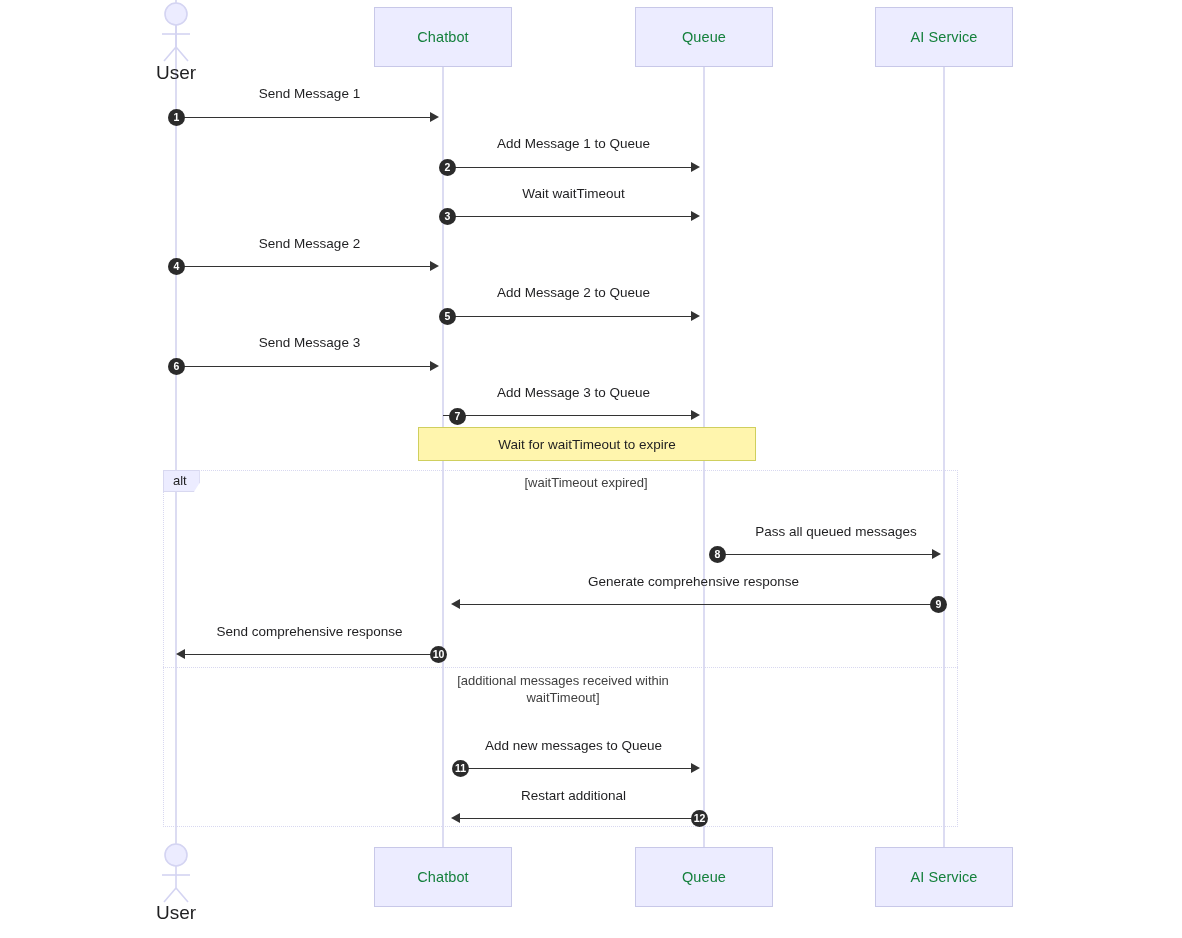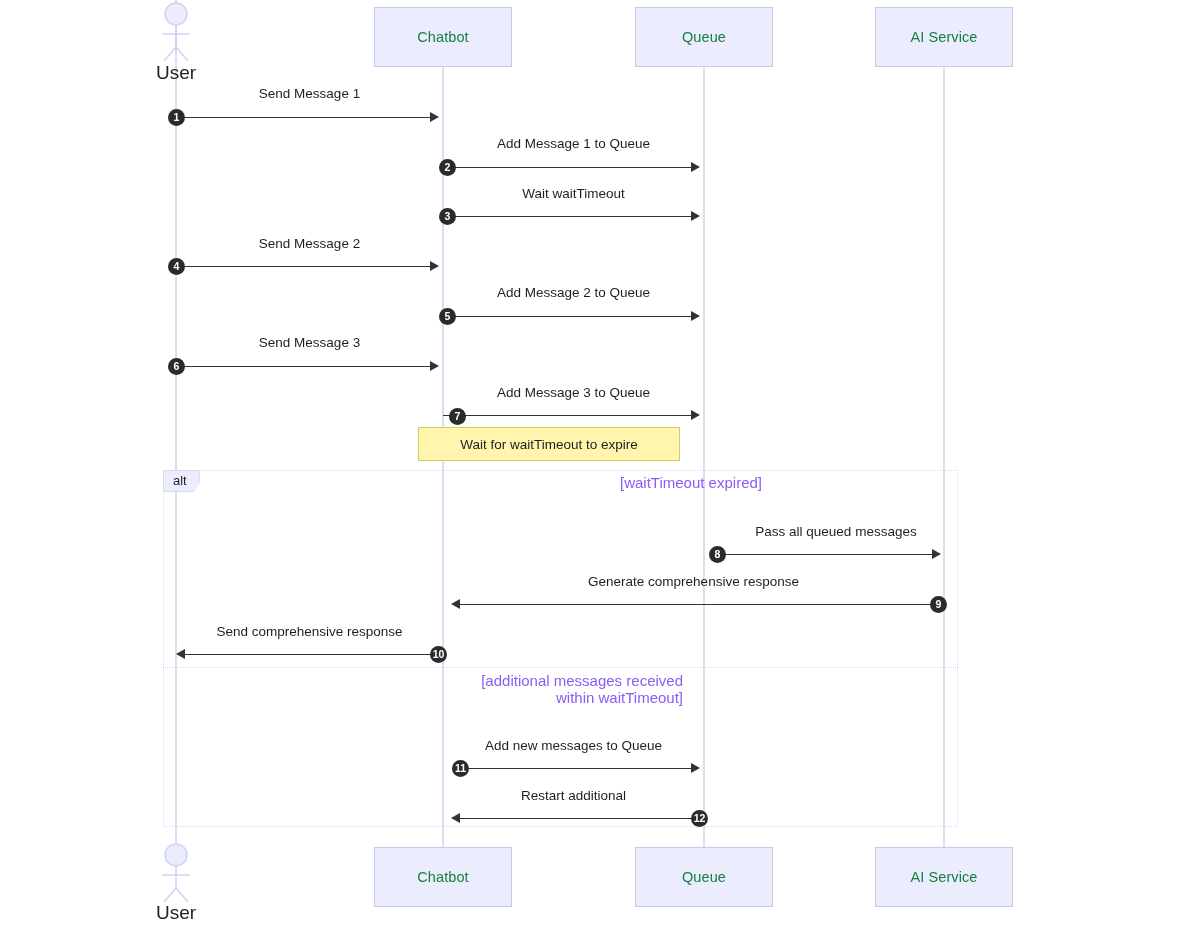--- a/index.html
+++ b/index.html
@@ -111,23 +111,23 @@
     position: absolute;
     background: #ECECFF;
     border: 1px solid #D8D8F0;
     font-size: 13px;
     color: #1f1f21;
     padding: 2px 12px 3px 9px;
     clip-path: polygon(0 0, 100% 0, 100% 58%, 84% 100%, 0 100%);
   }
   .frag-cond {
     position: absolute;
-    font-size: 15px;
-    color: #8b5cf6;
-    text-align: right;
+    font-size: 13px;
+    color: #404040;
+    text-align: center;
     line-height: 17px;
   }
 </style>
 </head>
 <body>
 
 <div id="diagram">
 
   <div class="lifeline" style="left:175px; top:0px;  height:866px;"></div>
   <div class="lifeline" style="left:442px; top:64px; height:783px;"></div>
@@ -183,21 +183,21 @@
   <div class="msg-label" style="left:176px; top:335px; width:267px;">Send Message 3</div>
   <div class="msg-line" style="left:176px; top:366px; width:258px;"></div>
   <div class="arrow-head right" style="left:430px; top:361px;"></div>
   <div class="seq-num" style="left:168px; top:358px;">6</div>
 
   <div class="msg-label" style="left:443px; top:385px; width:261px;">Add Message 3 to Queue</div>
   <div class="msg-line" style="left:443px; top:415px; width:252px;"></div>
   <div class="arrow-head right" style="left:691px; top:410px;"></div>
   <div class="seq-num" style="left:449px; top:408px;">7</div>
 
-  <div class="note" style="left:418px; top:427px; width:262px; height:34px;">
+  <div class="note" style="left:418px; top:427px; width:338px; height:34px;">
     <span>Wait for waitTimeout to expire</span>
   </div>
 
   <div class="frag-box" style="left:163px; top:470px; width:795px; height:357px;"></div>
   <div class="frag-tag" style="left:163px; top:470px;">
     <span>alt</span>
   </div>
   <div class="frag-cond" style="left:410px; top:474px; width:352px;">[waitTimeout expired]</div>
 
   <div class="msg-label" style="left:704px; top:524px; width:264px;">Pass all queued messages</div>

